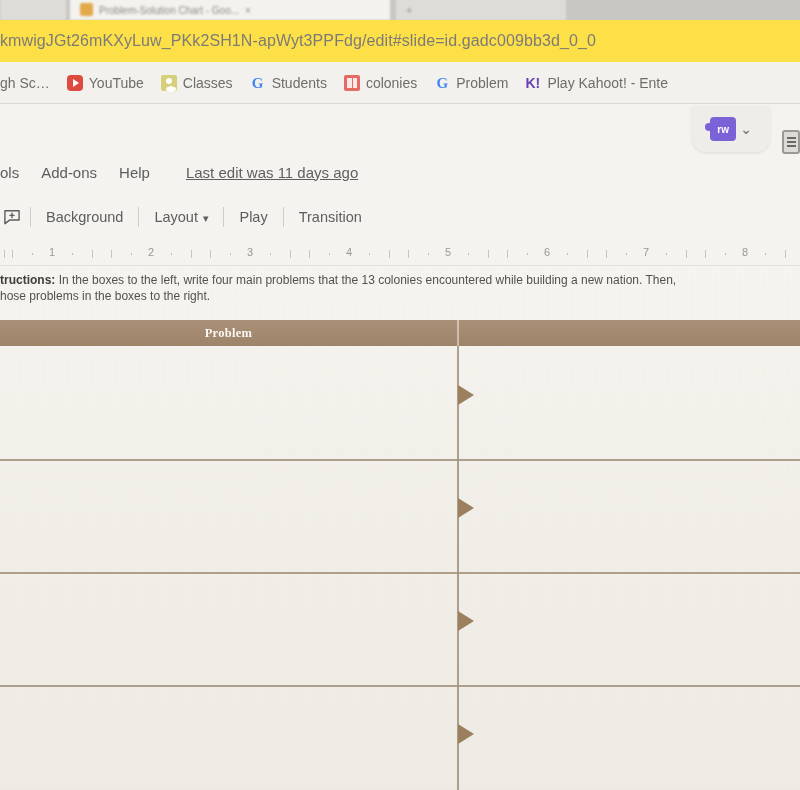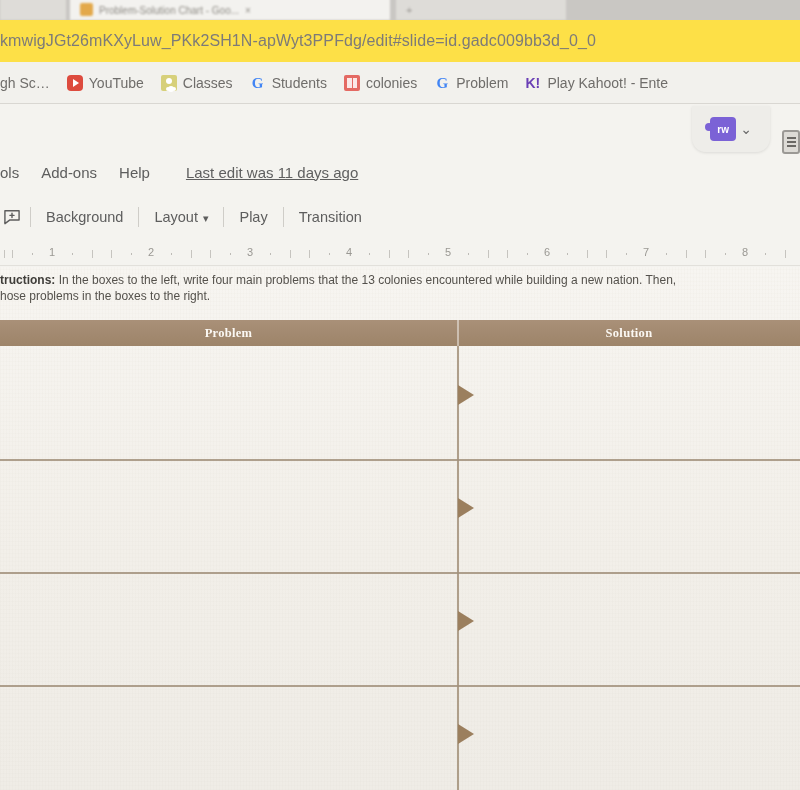--- a/index.html
+++ b/index.html
@@ -395,21 +395,20 @@
       <div class="instructions">
         <div>
           <b>tructions:</b><span> In the boxes to the left, write four main problems that the 13 colonies encountered while building a new nation. Then,</span>
         </div>
         <div>hose problems in the boxes to the right.</div>
       </div>
 
       <div class="tbl-header">
         <div class="hcell left">Problem</div>
         <div class="hdiv"></div>
-        <div class="hcell right">Solution</div>
       </div>
 
       <div class="grid" id="table-grid">
         <div class="vdiv"></div>
       <div style="position: absolute; left: 0px; width: 457px; height: 113px; top: 0px;"></div>
           <div style="position: absolute; left: 459px; width: 341px; height: 113px; top: 0px;"></div>
           <div class="arrow" style="top: 39px;"></div>
           <div class="hline" style="top: 113px;"></div>
           <div style="position: absolute; left: 0px; width: 457px; height: 113px; top: 113px;"></div>
           <div style="position: absolute; left: 459px; width: 341px; height: 113px; top: 113px;"></div>

